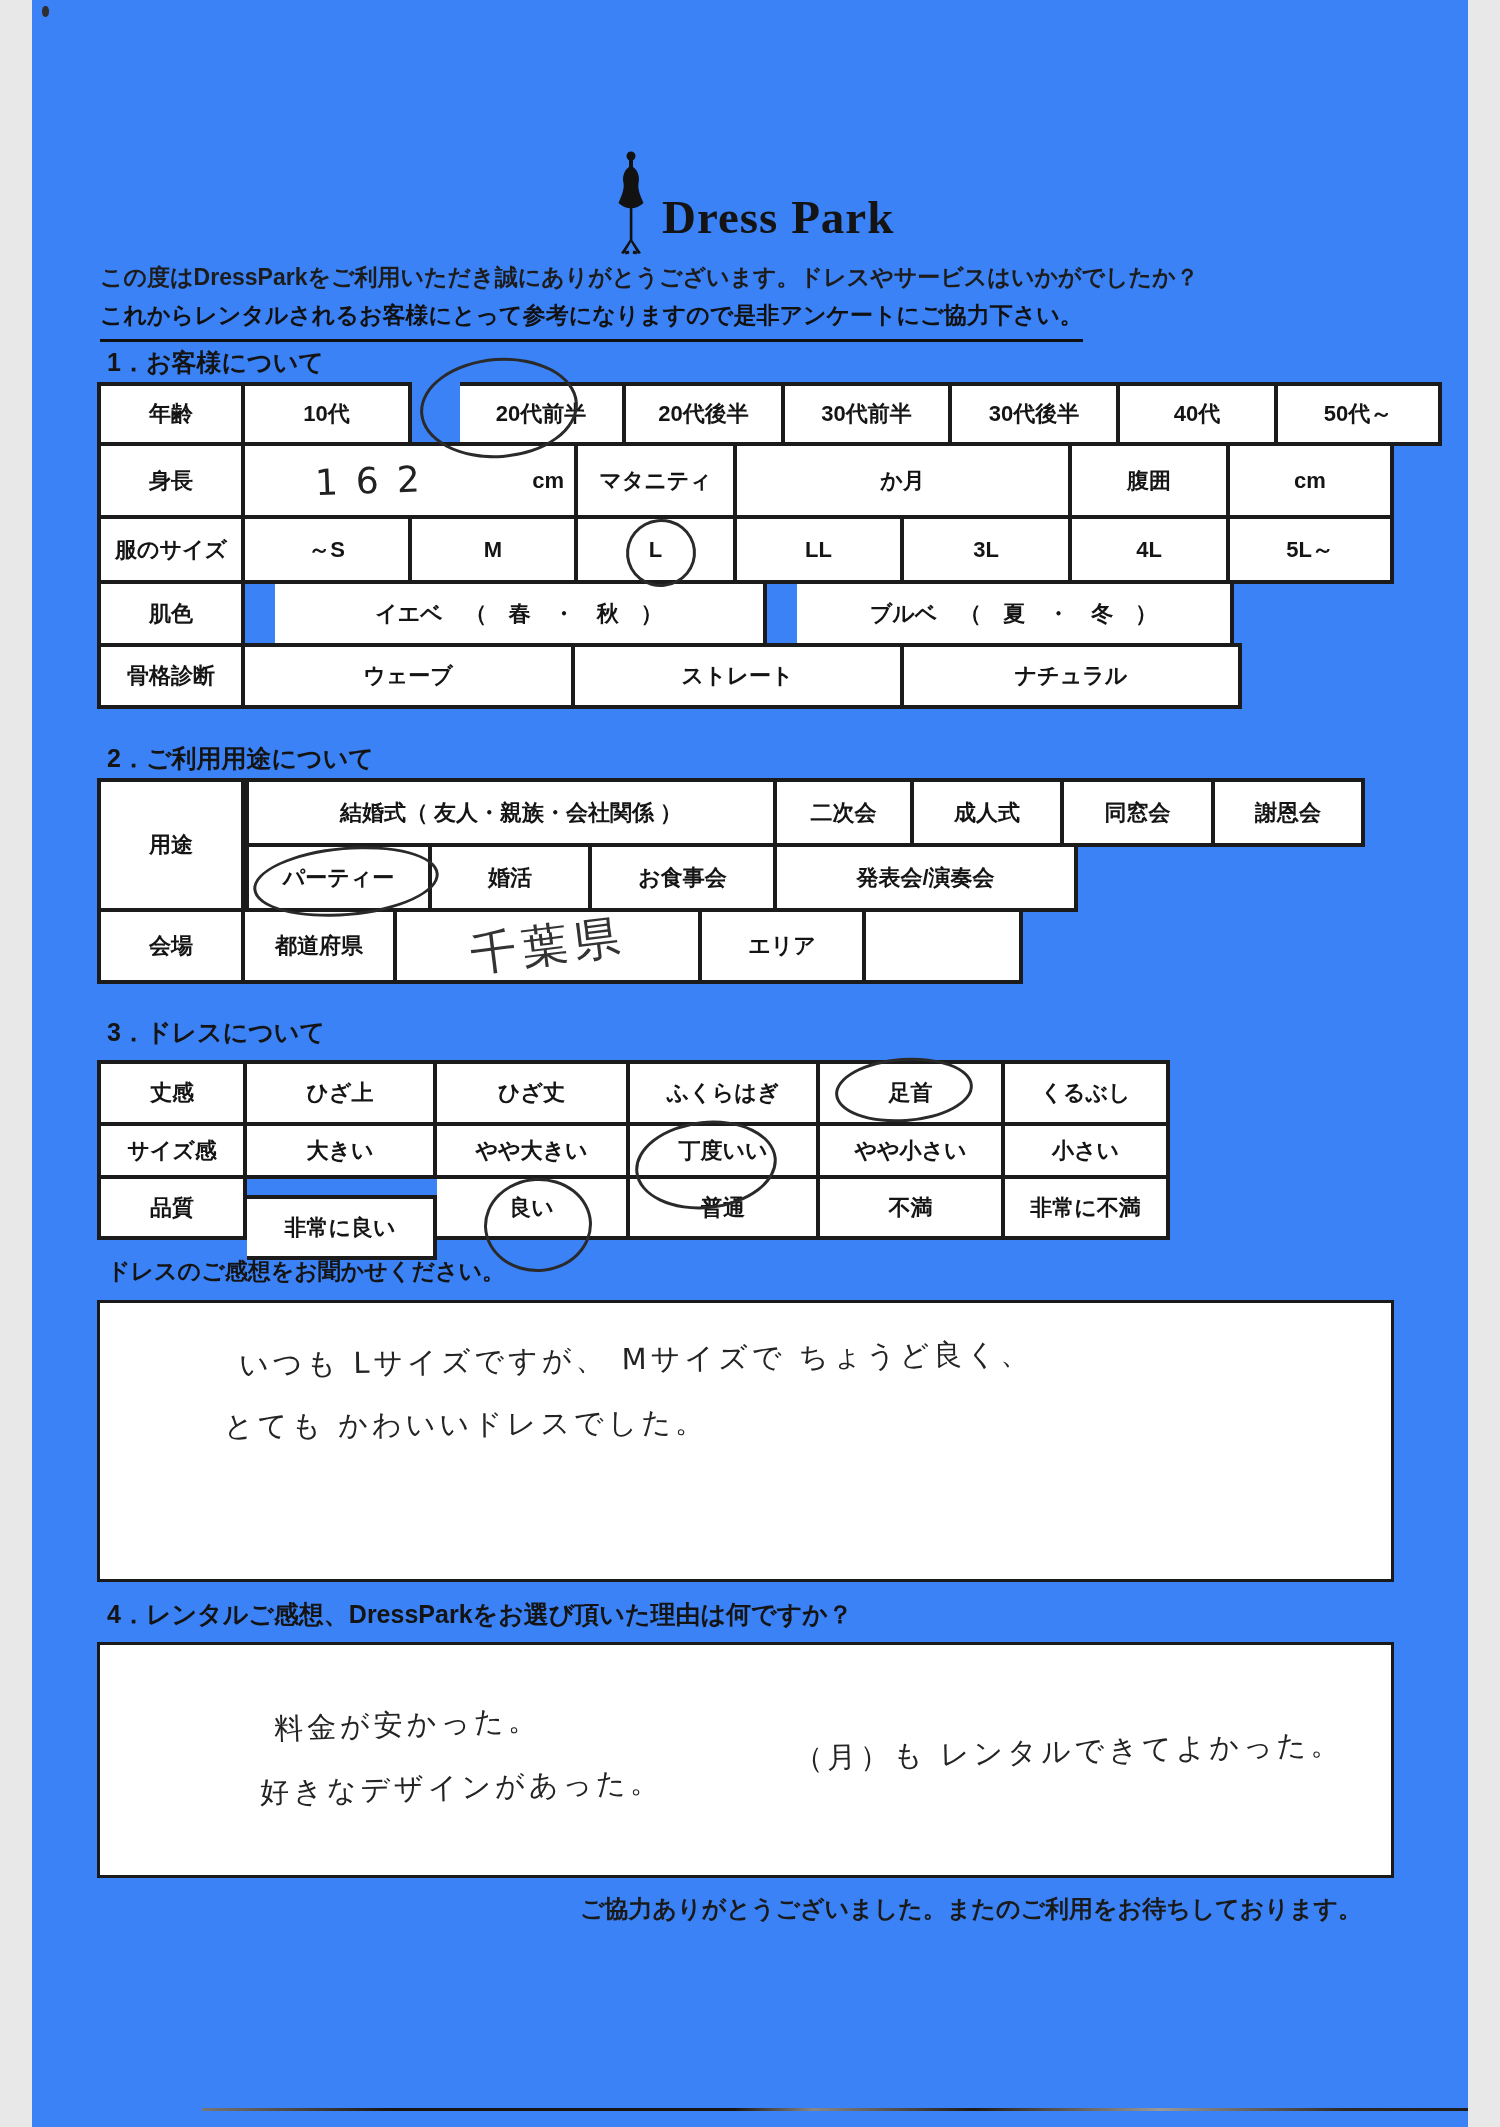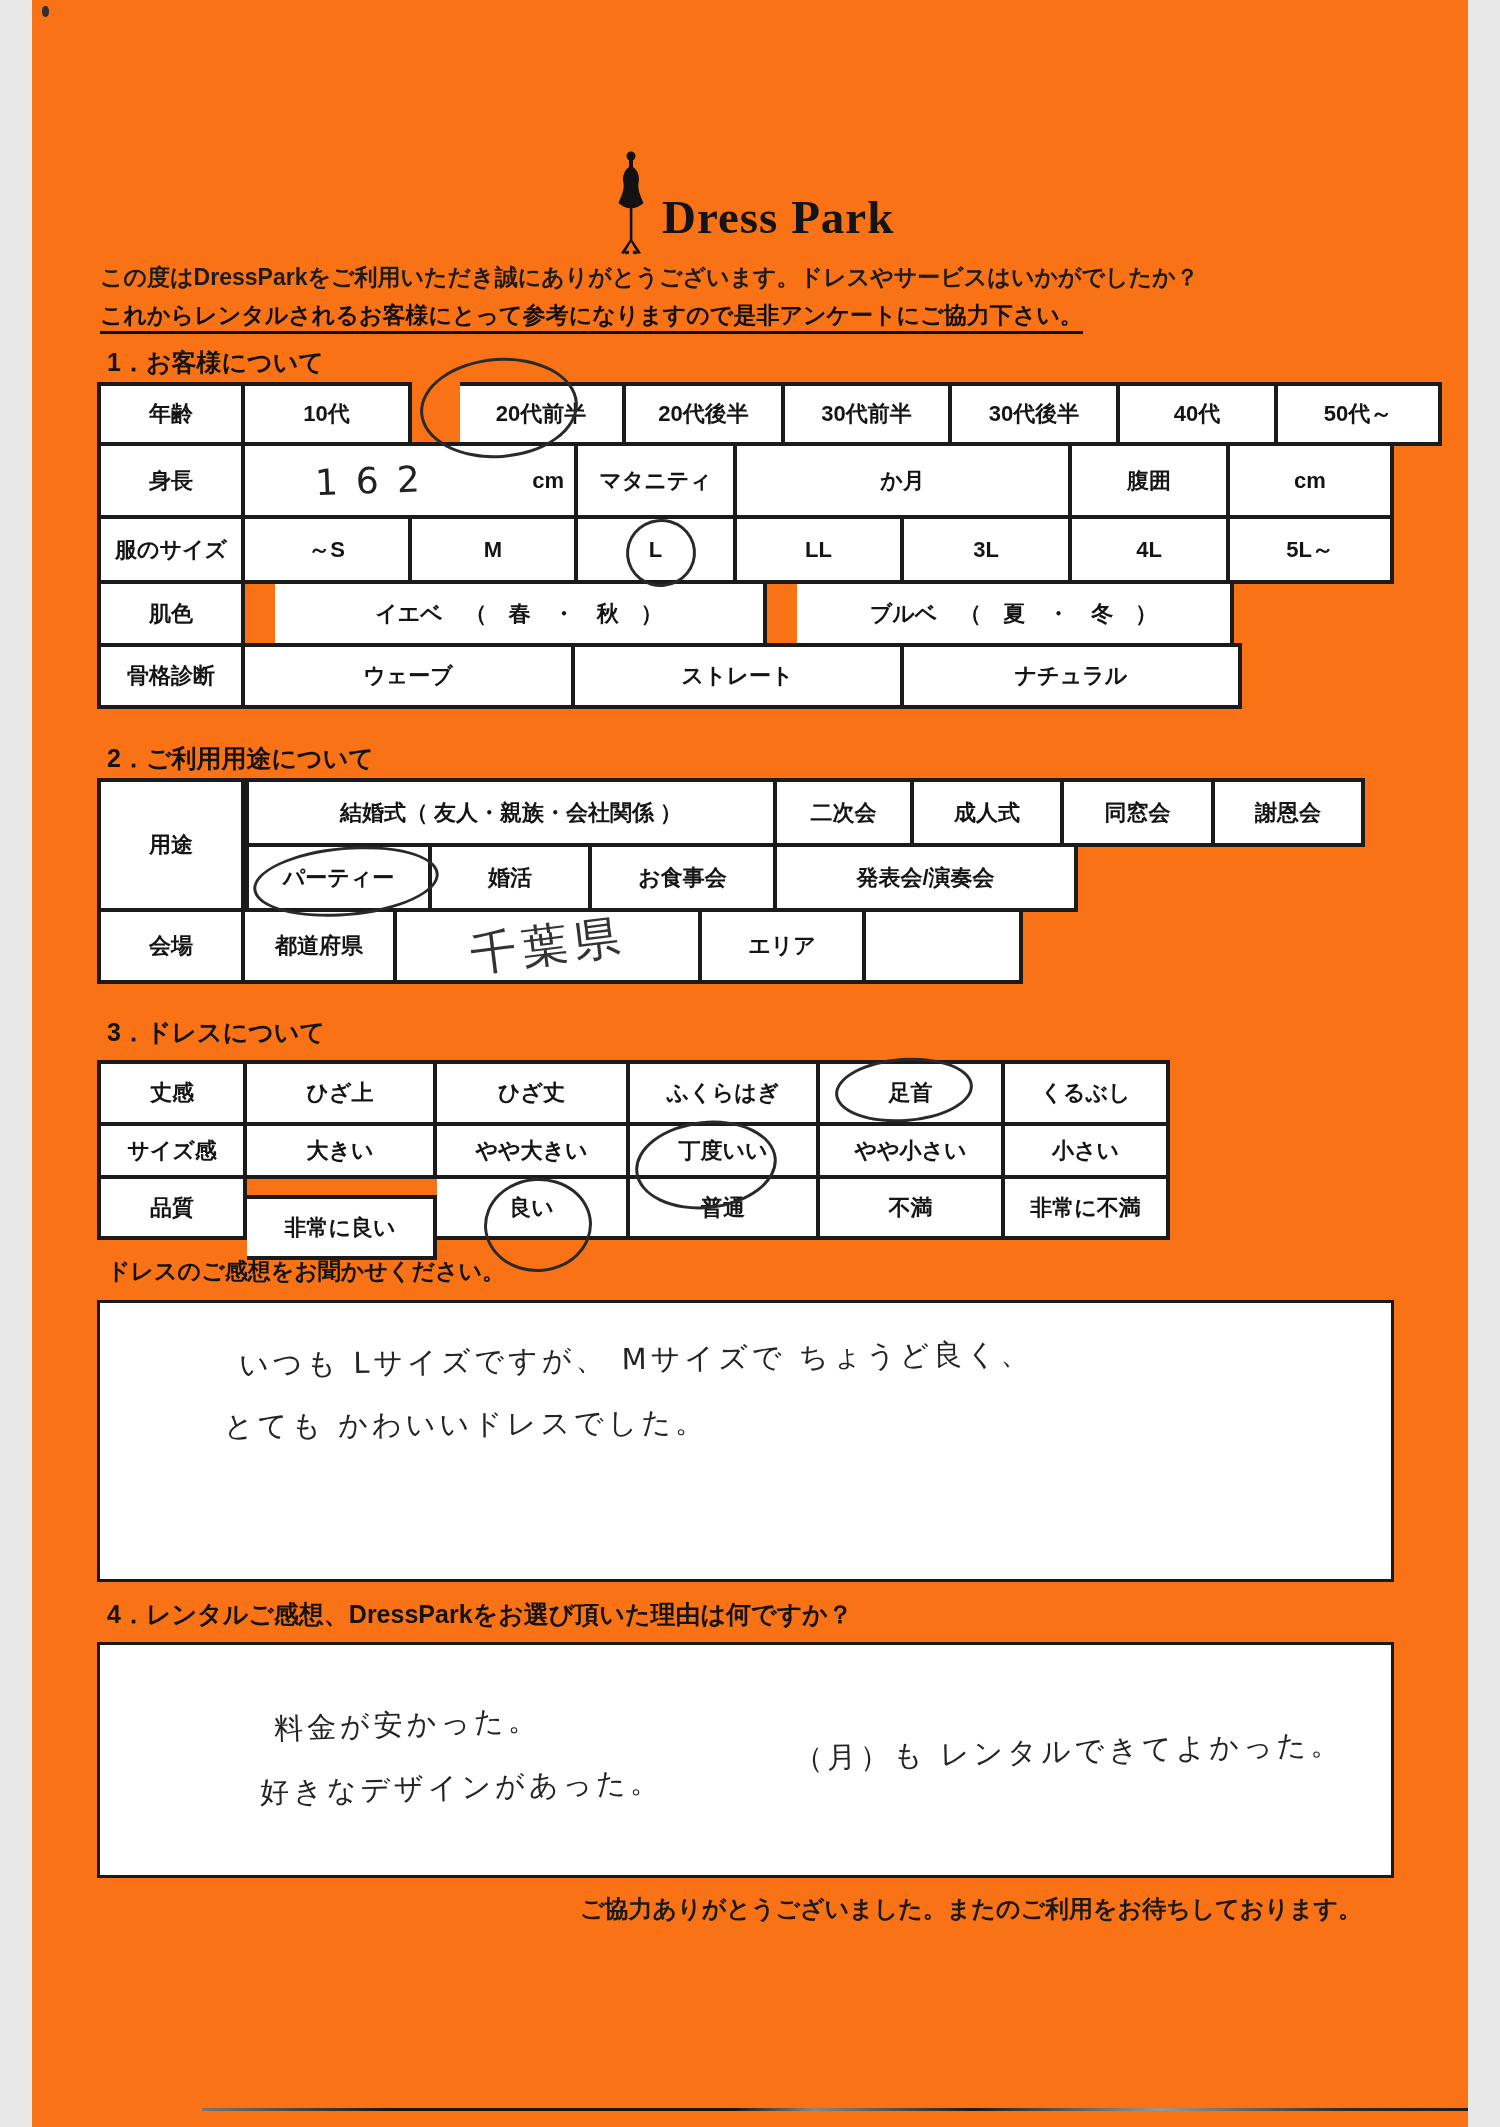--- a/index.html
+++ b/index.html
@@ -1,36 +1,36 @@
 <!DOCTYPE html>
 <html><head>
 <meta charset="utf-8">
 <style>
   html,body{margin:0;padding:0;background:#e8e8e8;}
   .page{
     position:relative;
     width:1436px;height:2127px;
-    background:#f97316;
+    background:#3b82f6;
     margin:0 auto;
     font-family:"Liberation Sans", sans-serif;
     color:#161616;
     overflow:hidden;
   }
   
   .logo{position:absolute;left:578px;top:150px;display:flex;align-items:center;}
   .logo svg{display:block;}
   .logo-text{
     font-family:"Liberation Serif", serif;
     font-weight:bold;font-size:47px;letter-spacing:1px;color:#141414;
     margin-left:10px;margin-top:26px;
   }
   
   .intro1{position:absolute;left:68px;top:262px;font-size:23px;font-weight:bold;color:#1c1c1c;white-space:nowrap;}
   .intro2{position:absolute;left:68px;top:300px;font-size:23px;font-weight:bold;color:#111;
-          border-bottom:3px solid #111;padding-bottom:0;white-space:nowrap;}
+          border-bottom:3px solid #111;padding-bottom:8px;white-space:nowrap;}
   .sec-title{position:absolute;font-size:25px;font-weight:bold;color:#141414;white-space:nowrap;}
   
   .trow{position:absolute;display:flex;}
   .cell{
     box-sizing:border-box;border:4px solid #1b1b1b;background:#fff;
     display:flex;align-items:center;justify-content:center;
     font-weight:bold;font-size:22px;color:#151515;white-space:nowrap;
     position:relative;
   }
   .cell + .cell{border-left:none;}

